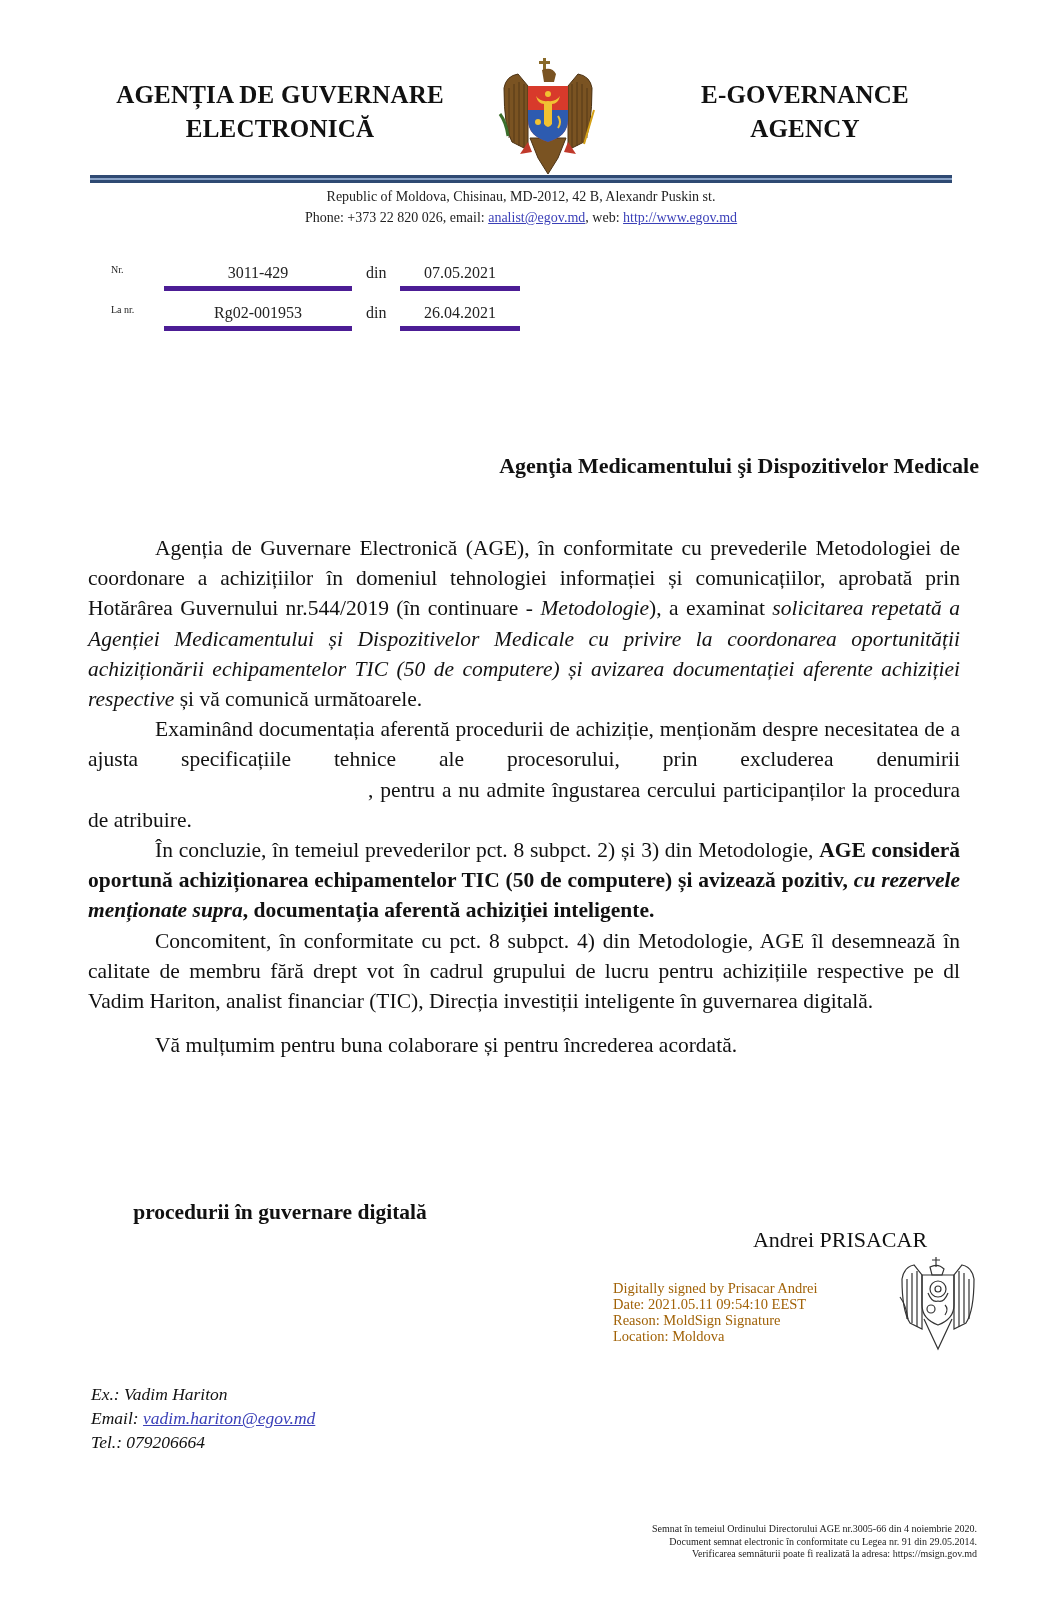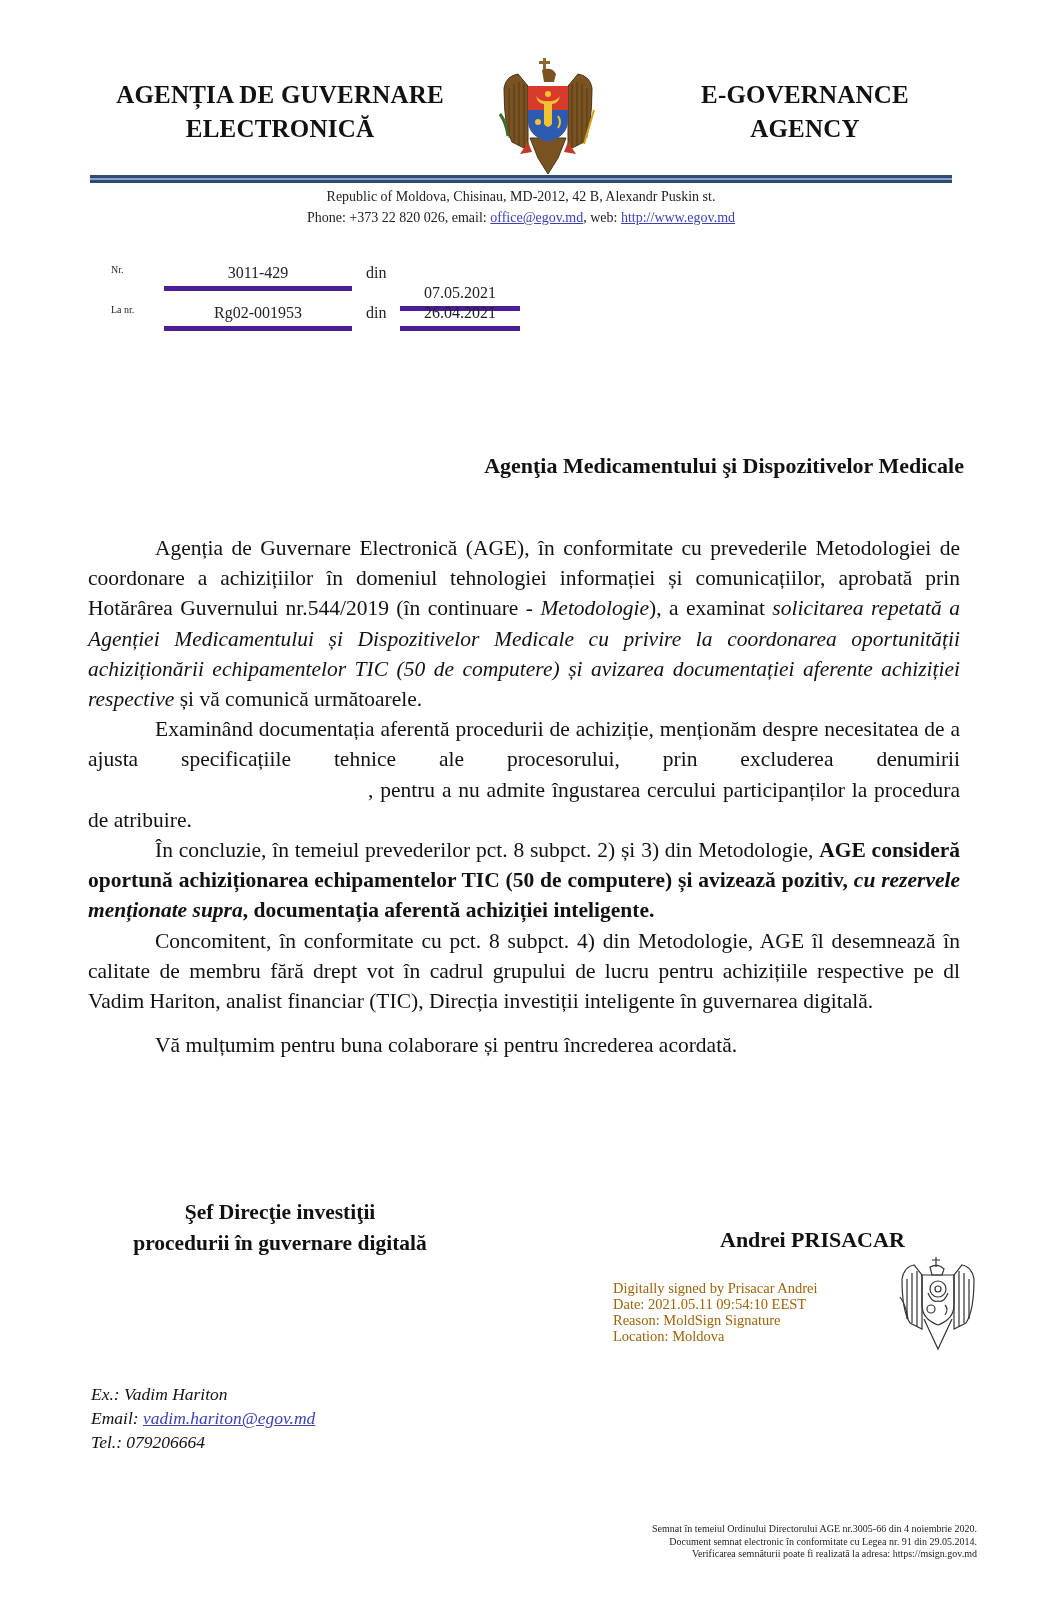--- a/index.html
+++ b/index.html
@@ -25,40 +25,40 @@
     .addr { left: 90px; width: 862px; text-align: center; font-size: 14px; color:#222; }
     #addr1 { top: 189px; }
     #addr2 { top: 210px; }
     a.lnk { color: #3a3fb8; text-decoration: underline; }
 
     .reg-label { font-size: 10px; color:#222; }
     .reg-val { font-size: 16px; text-align: center; border-bottom: 5px solid #4c1d95; padding-bottom: 4px; color:#222;}
     .din { font-size: 16px; color:#222; }
 
     #addressee {
-      left: 384px; top: 453px; width: 580px; text-align: right;
+      left: 399px; top: 453px; width: 580px; text-align: right;
       font-weight: bold; font-size: 22px; color: #111;
     }
 
     #body {
       left: 88px; top: 533px; width: 872px;
       font-size: 21.5px; line-height: 30.2px;
       text-align: justify; color: #111;
     }
     #body p { margin: 0; text-indent: 67px; }
     #body p.gap { margin-top: 14px; }
     .redact { display:inline-block; width: 280px; }
 
     #sig-title {
       left: 90px; top: 1197px; width: 380px; text-align: center;
       font-weight: bold; font-size: 21.5px; line-height: 31px;
     }
     #sig-name {
-      left: 720px; top: 1227px; width: 240px; text-align: left;
-      font-weight: bold; font-size: 22px;
+      left: 720px; top: 1227px; width: 240px; text-align: center;
+      font-weight: normal; font-size: 22px;
     }
     #dsig {
       left: 613px; top: 1280px; font-size: 14.5px; line-height: 16px; color:#a16207;
     }
     #seal { left: 898px; top: 1253px; width: 80px; height: 100px; }
 
     #exec {
       left: 91px; top: 1382px; font-size: 17.5px; line-height: 24px; font-style: italic; color:#111;
     }
     #footnote {
@@ -118,45 +118,44 @@
 </div>
 
 <div id="rule" class="abs">
   <div class="rule-dark" style="top:0;"></div>
   <div class="rule-light" style="top:3px;"></div>
   <div class="rule-dark" style="top:5px;"></div>
 </div>
 
 <div id="addr1" class="abs addr">Republic of Moldova, Chisinau, MD-2012, 42 B, Alexandr Puskin st.</div>
 <div id="addr2" class="abs addr">
-  <span>Phone: +373 22 820 026, email: </span><a class="lnk">office@egov.md</a><span>, web: </span><a class="lnk">http://www.egov.md</a>
+  <span>Phone: +373 22 820 026, email: </span><a class="lnk">analist@egov.md</a><span>, web: </span><a class="lnk">http://www.egov.md</a>
 </div>
 
 <div class="abs reg-label" style="left:111px; top:264px;">Nr.</div>
 <div class="abs reg-val" style="left:164px; top:264px; width:188px;">3011-429</div>
 <div class="abs din" style="left:366px; top:264px;">din</div>
-<div class="abs reg-val" style="left:400px; top:264px; width:120px;margin-top:20px;">07.05.2021</div>
+<div class="abs reg-val" style="left:400px; top:264px; width:120px;">07.05.2021</div>
 
 <div class="abs reg-label" style="left:111px; top:304px;">La nr.</div>
 <div class="abs reg-val" style="left:164px; top:304px; width:188px;">Rg02-001953</div>
 <div class="abs din" style="left:366px; top:304px;">din</div>
 <div class="abs reg-val" style="left:400px; top:304px; width:120px;">26.04.2021</div>
 
 <div id="addressee" class="abs">Agenţia Medicamentului şi Dispozitivelor Medicale</div>
 
 <div id="body" class="abs">
   <p><span>Agenția de Guvernare Electronică (AGE), în conformitate cu prevederile Metodologiei de coordonare a achizițiilor în domeniul tehnologiei informației și comunicațiilor, aprobată prin Hotărârea Guvernului nr.544/2019 (în continuare - </span><i>Metodologie</i><span>), a examinat </span><i>solicitarea repetată a Agenției Medicamentului și Dispozitivelor Medicale cu privire la coordonarea oportunității achiziționării echipamentelor TIC (50 de computere) și avizarea documentației aferente achiziției respective</i><span> și vă comunică următoarele.</span></p>
   <p><span>Examinând documentația aferentă procedurii de achiziție, menționăm despre necesitatea de a ajusta specificațiile tehnice ale procesorului, prin excluderea denumirii</span><span class="redact"></span><span>, pentru a nu admite îngustarea cercului participanților la procedura de atribuire.</span></p>
   <p><span>În concluzie, în temeiul prevederilor pct. 8 subpct. 2) și 3) din Metodologie, </span><b>AGE consideră oportună achiziționarea echipamentelor TIC (50 de computere) și avizează pozitiv, </b><b><i>cu rezervele menționate supra</i></b><b>, documentația aferentă achiziției inteligente.</b></p>
   <p>Concomitent, în conformitate cu pct. 8 subpct. 4) din Metodologie, AGE îl desemnează în calitate de membru fără drept vot în cadrul grupului de lucru pentru achizițiile respective pe dl Vadim Hariton, analist financiar (TIC), Direcția investiții inteligente în guvernarea digitală.</p>
   <p class="gap">Vă mulțumim pentru buna colaborare și pentru încrederea acordată.</p>
 </div>
 
 <div id="sig-title" class="abs">
-  <div>Şef Direcţie investiţii</div>
   <div>procedurii în guvernare digitală</div>
 </div>
 <div id="sig-name" class="abs">Andrei PRISACAR</div>
 
 <div id="dsig" class="abs">
   <div>Digitally signed by Prisacar Andrei</div>
   <div>Date: 2021.05.11 09:54:10 EEST</div>
   <div>Reason: MoldSign Signature</div>
   <div>Location: Moldova</div>
 </div>

